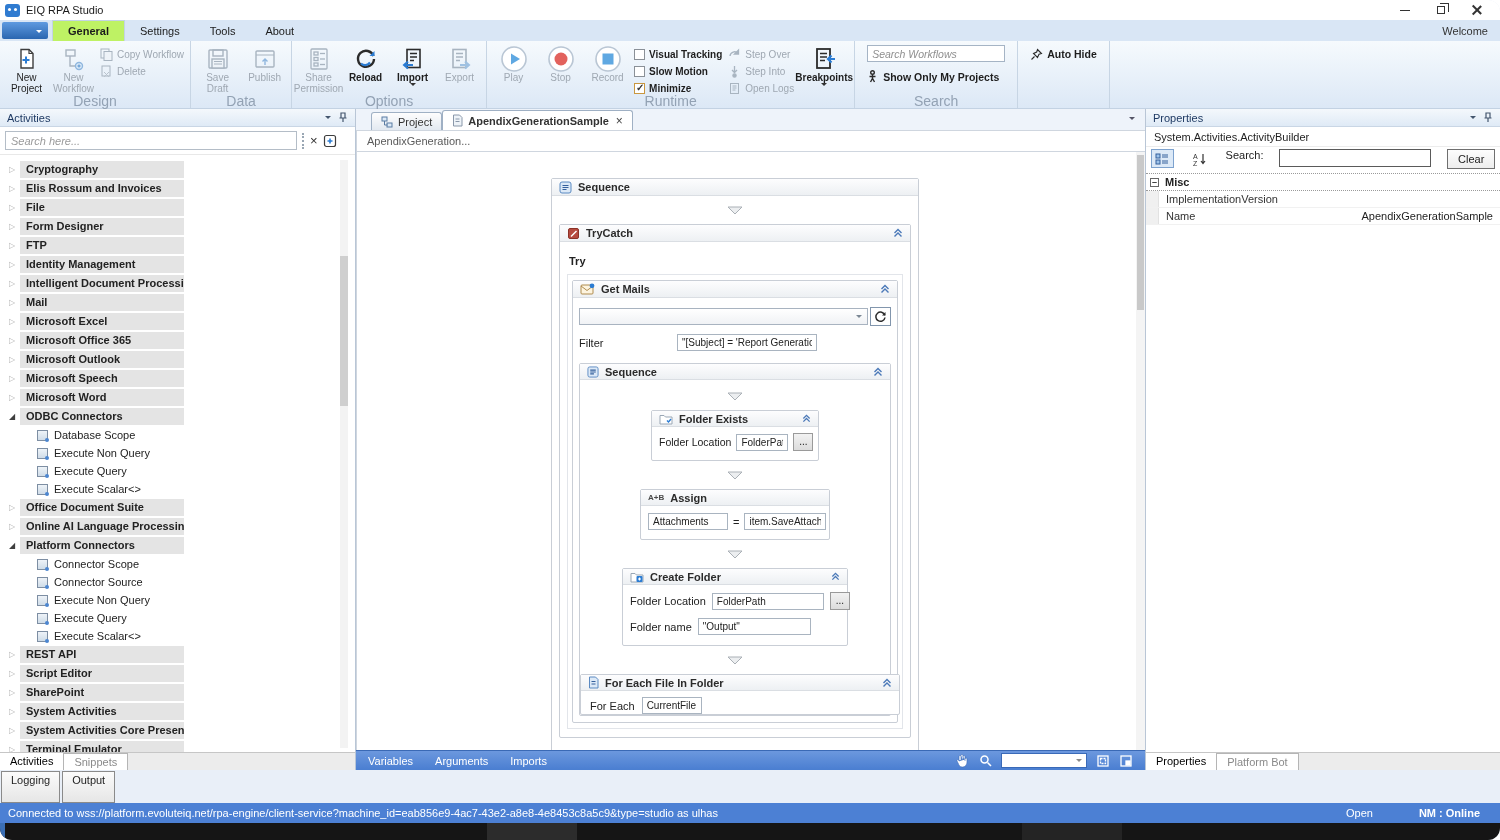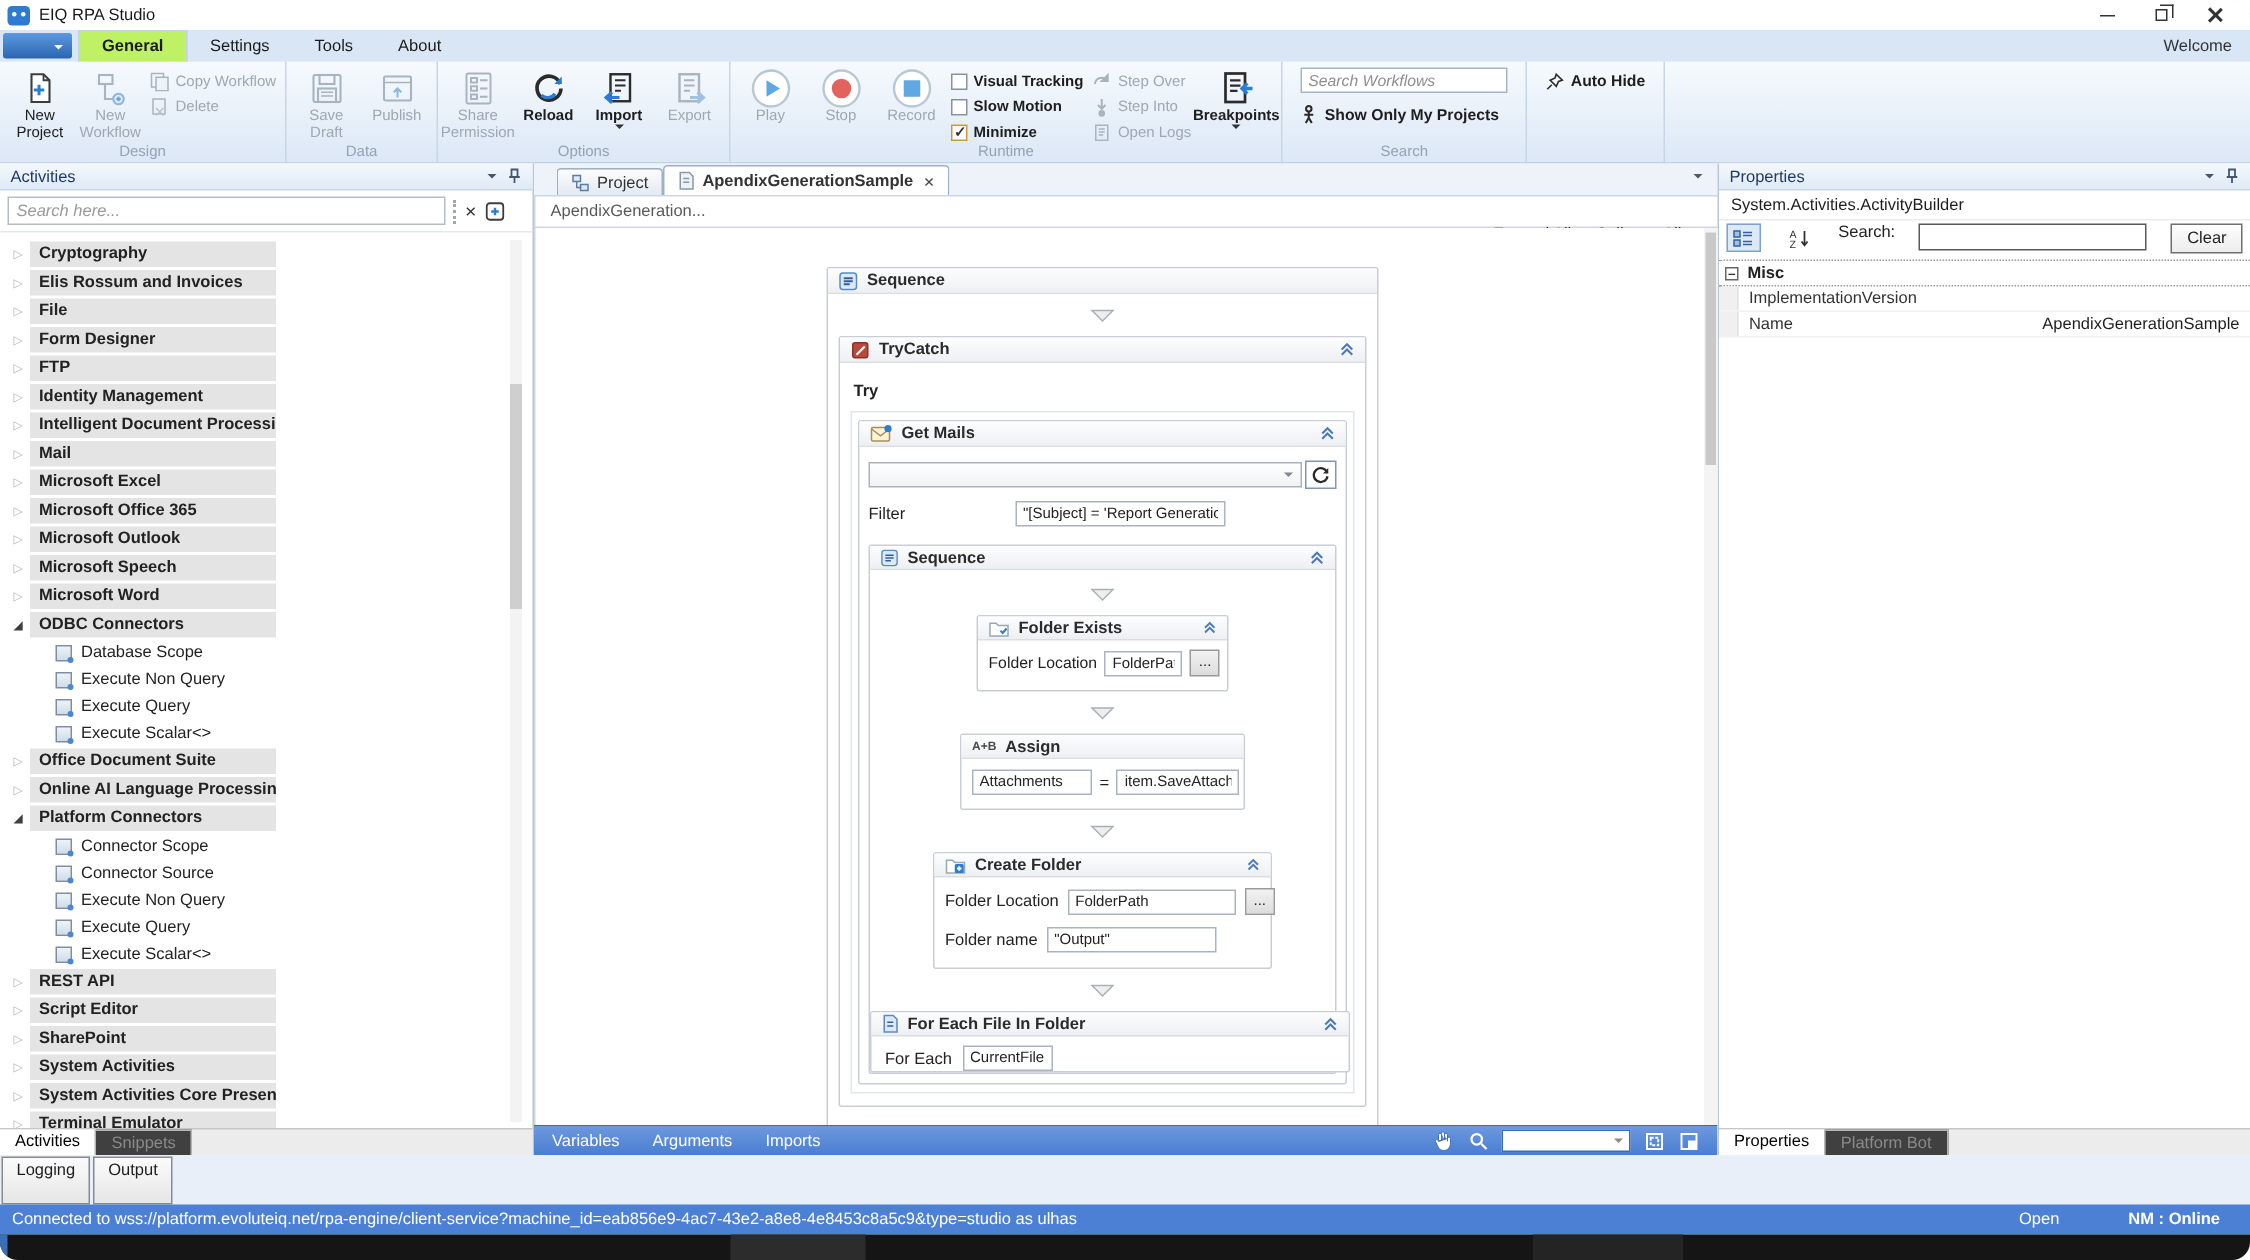--- a/index.html
+++ b/index.html
@@ -29,21 +29,21 @@
   .caret-down-w { width:0; height:0; border:3px solid transparent; border-top-color:#fff; margin-top:4px; }
   .menu-tabs { display:flex; margin-left:52px; height:21px; align-items:flex-end; }
   .menu-tab { padding:4px 15px 4px; color:#1b1b1b; }
   .menu-tab.active { background:#bef264; border:1px solid #c4d3e5; border-bottom:none; font-weight:bold; }
   .welcome { margin-left:auto; padding:4px 12px; color:#333; }
 
   
   .ribbon { height:68px; background:linear-gradient(#f6fafd,#dce8f6); border-bottom:1px solid #c3d2e3; display:flex; flex:0 0 auto; }
   .ribbon-group { display:flex; flex-direction:column; border-right:1px solid #c7d5e4; padding:1px 3px 0; }
   .rg-items { flex:1; display:flex; align-items:stretch; }
-  .rg-label { text-align:center; color:#93a2b4; font-size:10px; line-height:13px; }
+  .rg-label { text-align:center; color:#93a2b4; font-size:14px; line-height:13px; }
   .big-btn { width:47px; display:flex; flex-direction:column; align-items:center; text-align:center;
              font-size:10px; line-height:11px; padding-top:3px; color:#1e1e1e; }
   .big-btn .bicon { height:27px; display:flex; align-items:center; justify-content:center; }
   .big-btn.disabled { color:#9fa8b2; }
   .small-col { display:flex; flex-direction:column; gap:3px; padding:5px 3px 0 3px; }
   .small-item { display:flex; align-items:center; gap:4px; font-size:10px; color:#1e1e1e; height:14px; white-space:nowrap; }
   .small-item.disabled { color:#9fa8b2; }
   .checkbox { width:11px; height:11px; border:1px solid #8a9097; background:#fff; position:relative; flex:0 0 auto; }
   .checkbox.checked { border-color:#c9973f; }
   .checkbox.checked::after { content:"✓"; position:absolute; left:1px; top:-2px; font-size:10px; color:#333; }
@@ -72,21 +72,21 @@
   .tree-cat { display:flex; align-items:center; height:18px; margin:0 0 1px 4px; }
   .expander { width:16px; color:#b5b5b5; font-size:8px; text-align:center; flex:0 0 auto; }
   .tree-cat.expanded .expander { color:#3f3f3f; }
   .cat-label { background:#e4e4e4; font-weight:bold; width:164px; padding:2.5px 6px; font-size:11px; white-space:nowrap; overflow:hidden; }
   .tree-child { display:flex; align-items:center; gap:6px; height:18px; margin-left:37px; font-size:11px; color:#222; }
   .child-icon { width:11px; height:11px; border:1px solid #7d8ea3; background:linear-gradient(#eef3f8,#cfdce8); position:relative; flex:0 0 auto; }
   .child-icon::after { content:""; position:absolute; right:-2px; bottom:-2px; width:4px; height:4px; background:#4c86d0; border-radius:50%; }
   .tree-scrollbar { position:absolute; right:7px; top:5px; bottom:4px; width:8px; background:#f3f3f3; }
   .tree-thumb { position:absolute; top:96px; height:150px; left:0; width:8px; background:#cfcfcf; }
   .panel-tabs { height:18px; display:flex; background:#ececec; border-top:1px solid #c6c6c6; flex:0 0 auto; }
-  .ptab { padding:2px 10px; border-right:1px solid #b5b5b5; border-top:1px solid #b5b5b5; color:#8a8a8a; background:#404040; }
+  .ptab { padding:2px 10px; border-right:1px solid #b5b5b5; border-top:1px solid #b5b5b5; color:#8a8a8a; background:#ffffff; }
   .ptab.active { background:#fff; color:#000; border-top:none; }
 
   
   .center { flex:1; display:flex; flex-direction:column; background:#eef3fa; min-width:0; }
   .doc-tabs { height:21px; display:flex; align-items:flex-end; padding-left:15px; position:relative; flex:0 0 auto; }
   .doc-tab { height:18px; display:flex; align-items:center; gap:5px; padding:0 9px;
              background:linear-gradient(#fdfdfd,#e3e9f1); border:1px solid #9fb0c4; border-bottom:none;
              border-radius:3px 3px 0 0; font-size:11px; color:#333; }
   .doc-tab.active { background:#fff; font-weight:bold; height:20px; z-index:2; }
   .tab-close { font-weight:normal; color:#444; margin-left:2px; font-size:12px; }

